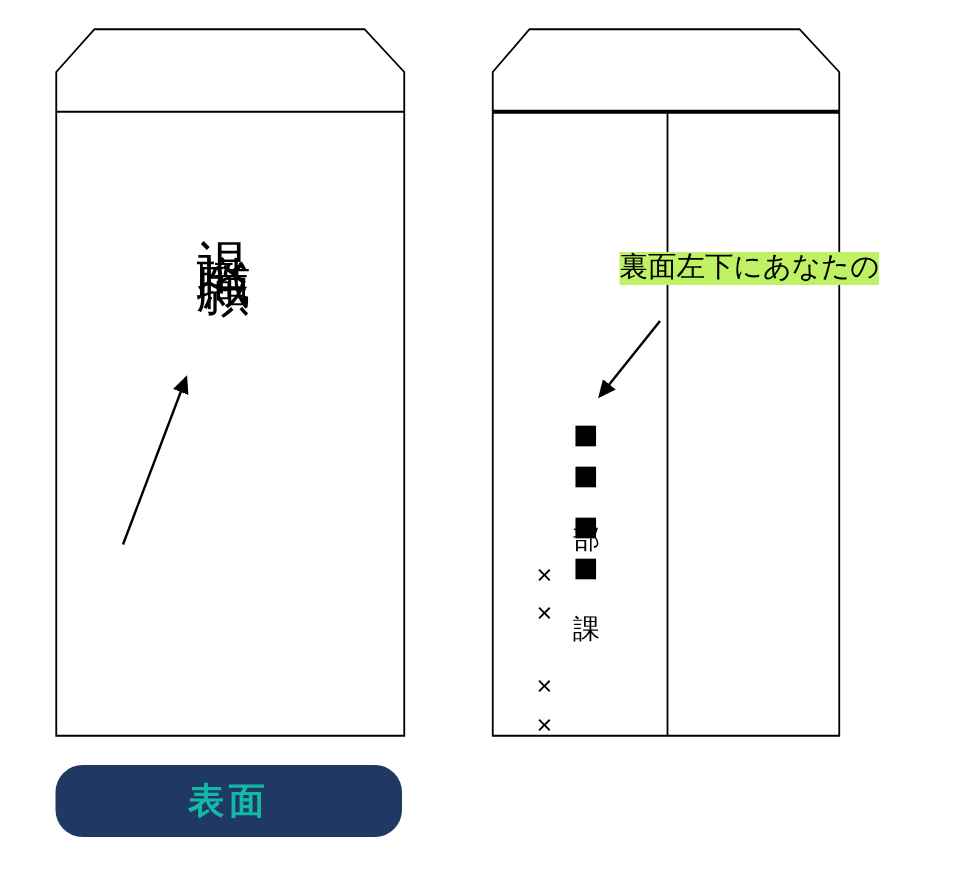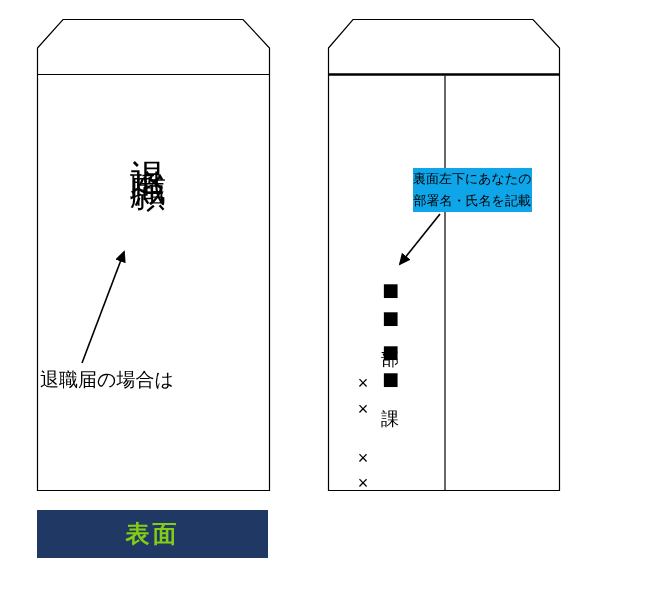--- a/index.html
+++ b/index.html
@@ -42,25 +42,25 @@
     top: 368px;
     font-size: 19px;
     line-height: 24px;
     color: #000000;
     white-space: nowrap;
   }
   .note-back {
     position: absolute;
     left: 413px;
     top: 168px;
-    font-size: 13px;
+    font-size: 19px;
     line-height: 22px;
     color: #000000;
     white-space: nowrap;
-    background: #0ea5e9;
+    background: #bef264;
     text-align: center;
   }
   .dept-vertical {
     position: absolute;
     left: 381px;
     top: 279px;
     writing-mode: vertical-rl;
     text-orientation: upright;
     font-family: "DejaVu Serif", serif;
     font-size: 18px;
@@ -79,27 +79,28 @@
     letter-spacing: 5.5px;
     line-height: 1;
     color: #000000;
     white-space: nowrap;
   }
   .side-label {
     position: absolute;
     top: 510px;
     height: 48px;
     background: #1f3864;
-    color: #84cc16;
+    color: #14b8a6;
     font-weight: bold;
     font-size: 24px;
     letter-spacing: 3px;
     display: flex;
     align-items: center;
     justify-content: center;
+    border-radius: 18px;
   }
   .side-label.front { left: 37px;  width: 231px; }
   .side-label.back  { left: 329px; width: 233px; }
 </style>
 </head>
 <body>
 
 <div class="canvas">
 
   <svg class="diagram-svg" viewBox="0 0 652 592" xmlns="http://www.w3.org/2000/svg">
@@ -116,26 +117,24 @@
     <line x1="328.5" y1="74.5" x2="559.5" y2="74.5" stroke="#000000" stroke-width="2.6"></line>
     <line x1="445" y1="75.5" x2="445" y2="490.5" stroke="#000000" stroke-width="1.2"></line>
 
     <line x1="82" y1="363" x2="124" y2="252" stroke="#000000" stroke-width="1.6" marker-end="url(#arrowhead)"></line>
     <line x1="440" y1="214" x2="400" y2="264" stroke="#000000" stroke-width="1.6" marker-end="url(#arrowhead)"></line>
   </svg>
 
   <div class="title-vertical">退職願</div>
 
   <div class="note-front">
-    <div>退職届の場合は</div>
   </div>
 
   <div class="note-back">
     <div>裏面左下にあなたの</div>
-    <div>部署名・氏名を記載</div>
   </div>
 
   <div class="dept-vertical">■■部■■課</div>
   <div class="name-vertical">××　××</div>
 
   <div class="side-label front">表面</div>
 
 </div>
 
 </body></html>

